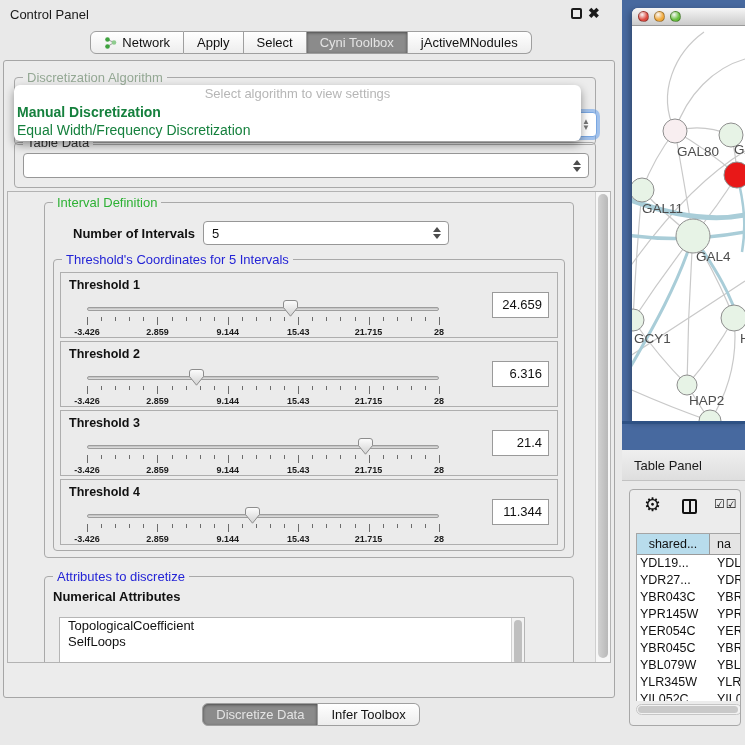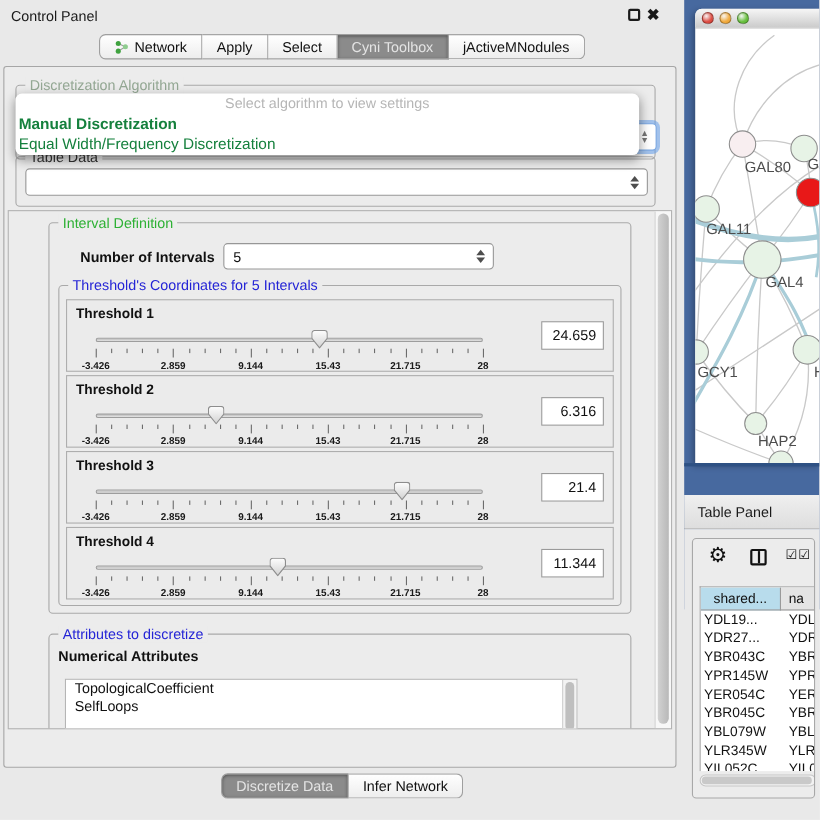--- a/index.html
+++ b/index.html
@@ -383,21 +383,21 @@
       </div>
   </div>
 
 </div>
 
 <div class="tabstrip" id="bottom-tabs">
     <div class="tab selected">
       <span>Discretize Data</span>
     </div>
     <div class="tab">
-      <span>Infer Network</span>
+      <span>Infer Toolbox</span>
     </div>
   </div>
 
 <div id="desktop" style="background: rgb(71, 105, 159);">
   <div id="net-window">
     <div id="net-titlebar">
       <span class="light" id="light-close" style="background: radial-gradient(circle at 35% 30%, rgba(255, 255, 255, 0.69), rgb(221, 75, 65) 60%);"></span>
       <span class="light" id="light-min" style="background: radial-gradient(circle at 35% 30%, rgba(255, 255, 255, 0.69), rgb(241, 169, 59) 60%);"></span>
       <span class="light" id="light-zoom" style="background: radial-gradient(circle at 35% 30%, rgba(255, 255, 255, 0.69), rgb(103, 191, 61) 60%);"></span>
     </div>

